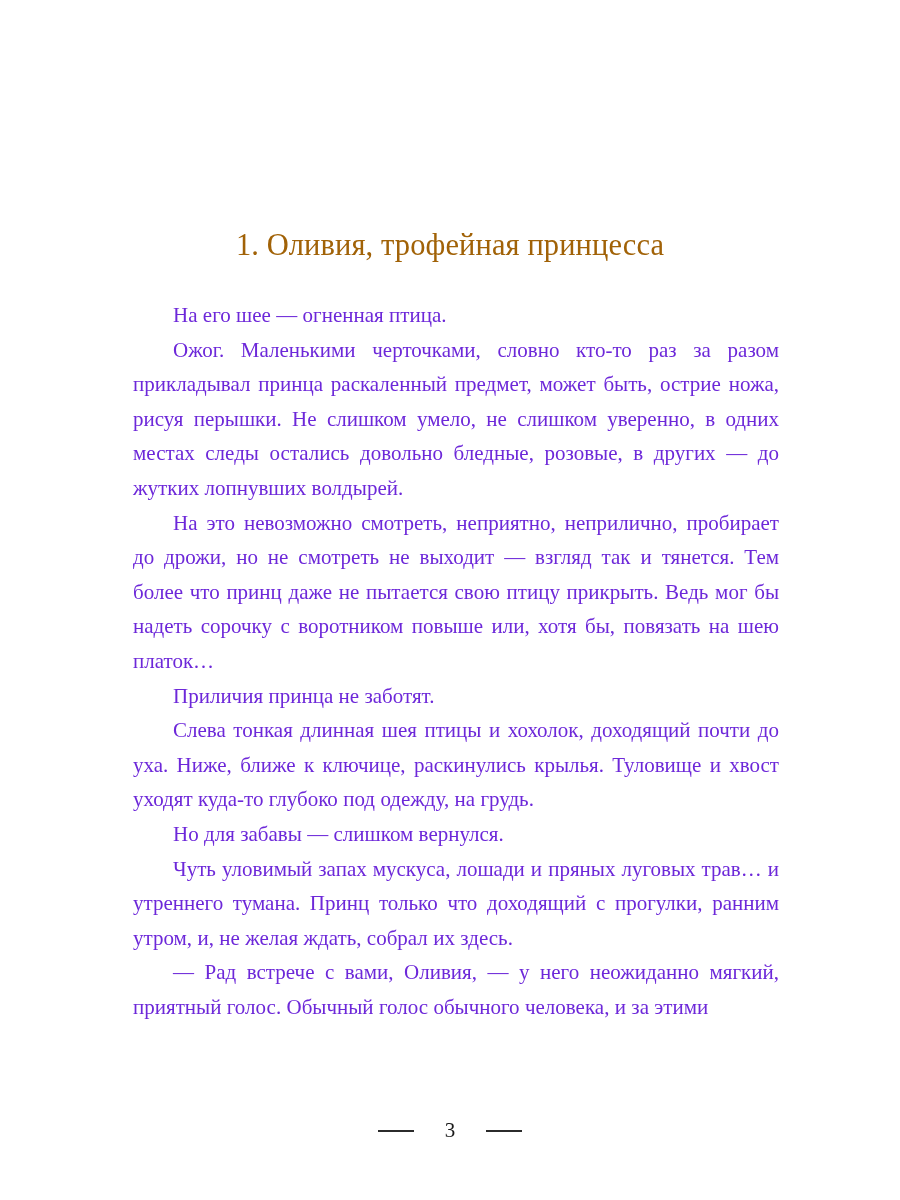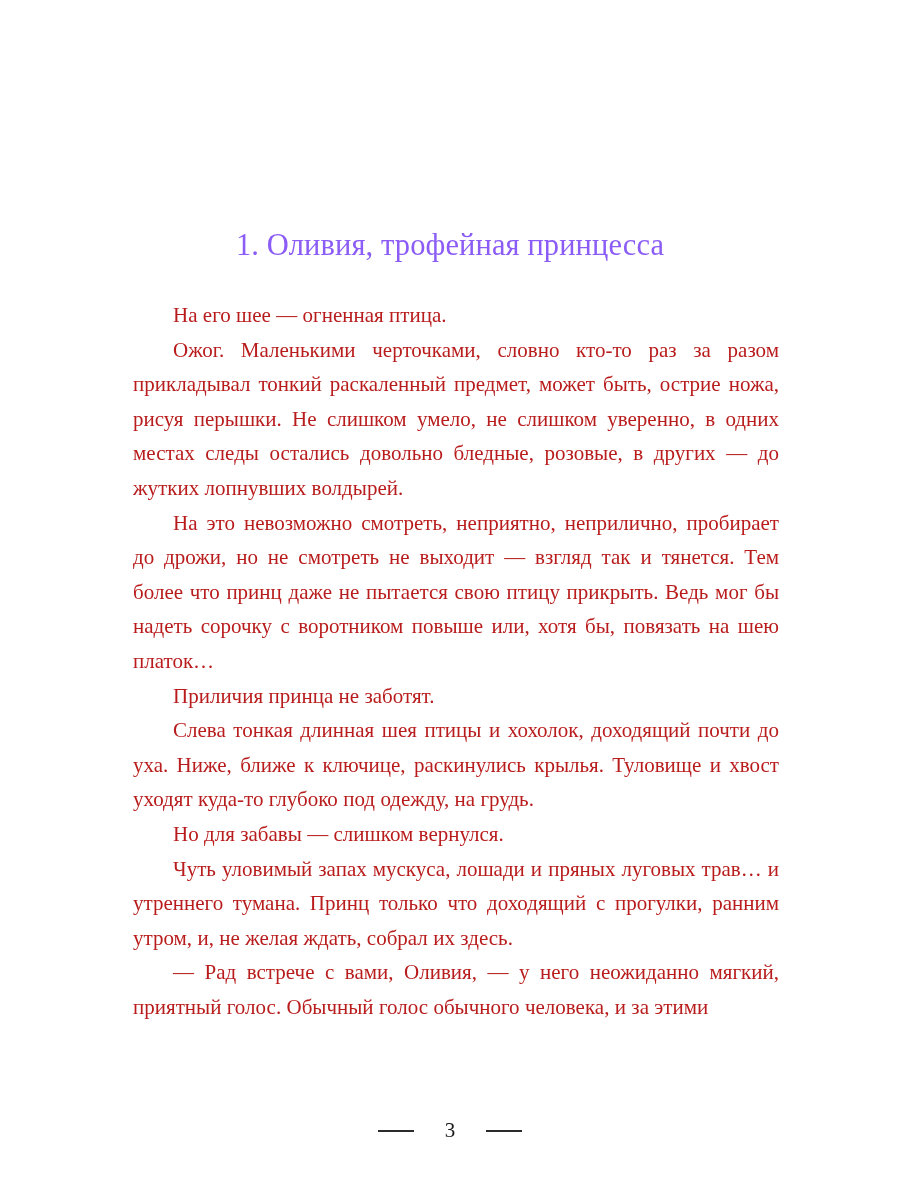--- a/index.html
+++ b/index.html
@@ -28,41 +28,41 @@
     position: absolute;
     left: 0;
     top: 228px;
     width: 900px;
     text-align: center;
     font-family: "Liberation Serif", "DejaVu Serif", serif;
     font-size: 30.5px;
     font-weight: 400;
     letter-spacing: 0.1px;
     line-height: 1.18;
-    color: #8b5cf6;
+    color: #a16207;
     margin: 0;
   }
 
   
   .text-column {
     position: absolute;
     left: 133px;
     top: 298px;
     width: 646px;
   }
 
   .para {
     margin: 0;
     font-size: 21px;
     line-height: 34.6px;
     text-align: justify;
     text-justify: inter-word;
     text-indent: 40px;
     hyphens: manual;
-    color: #b91c1c;
+    color: #6d28d9;
     word-spacing: 0.1px;
   }
   .para:last-child {
     text-align-last: left;
   }
   
 
   
   .folio {
     position: absolute;
@@ -91,21 +91,21 @@
 </style>
 </head>
 <body>
 
 <div class="page">
 
   <h1 class="chapter-title">1. Оливия, трофейная принцесса</h1>
 
   <div class="text-column">
     <p class="para">На его шее — огненная птица.</p>
-    <p class="para">Ожог. Маленькими черточками, словно кто-то раз за разом прикладывал тонкий раскаленный предмет, может быть, острие ножа, рисуя перышки. Не слишком умело, не слишком уверенно, в одних местах следы остались довольно бледные, розовые, в других — до жутких лопнувших волдырей.</p>
+    <p class="para">Ожог. Маленькими черточками, словно кто-то раз за разом прикладывал принца раскаленный предмет, может быть, острие ножа, рисуя перышки. Не слишком умело, не слишком уверенно, в одних местах следы остались довольно бледные, розовые, в других — до жутких лопнувших волдырей.</p>
     <p class="para">На это невозможно смотреть, неприятно, неприлично, пробирает до дрожи, но не смотреть не выходит — взгляд так и тянется. Тем более что принц даже не пытается свою птицу прикрыть. Ведь мог бы надеть сорочку с воротником повыше или, хотя бы, повязать на шею платок…</p>
     <p class="para">Приличия принца не заботят.</p>
     <p class="para">Слева тонкая длинная шея птицы и хохолок, доходящий почти до уха. Ниже, ближе к ключице, раскинулись крылья. Туловище и хвост уходят куда-то глубоко под одежду, на грудь.</p>
     <p class="para">Но для забавы — слишком вернулся.</p>
     <p class="para">Чуть уловимый запах мускуса, лошади и пряных луговых трав… и утреннего тумана. Принц только что доходящий с прогулки, ранним утром, и, не желая ждать, собрал их здесь.</p>
     <p class="para">— Рад встрече с вами, Оливия, — у него неожиданно мягкий, приятный голос. Обычный голос обычного человека, и за этими</p>
   </div>
 
   <div class="folio">
     <span class="folio-rule"></span>

